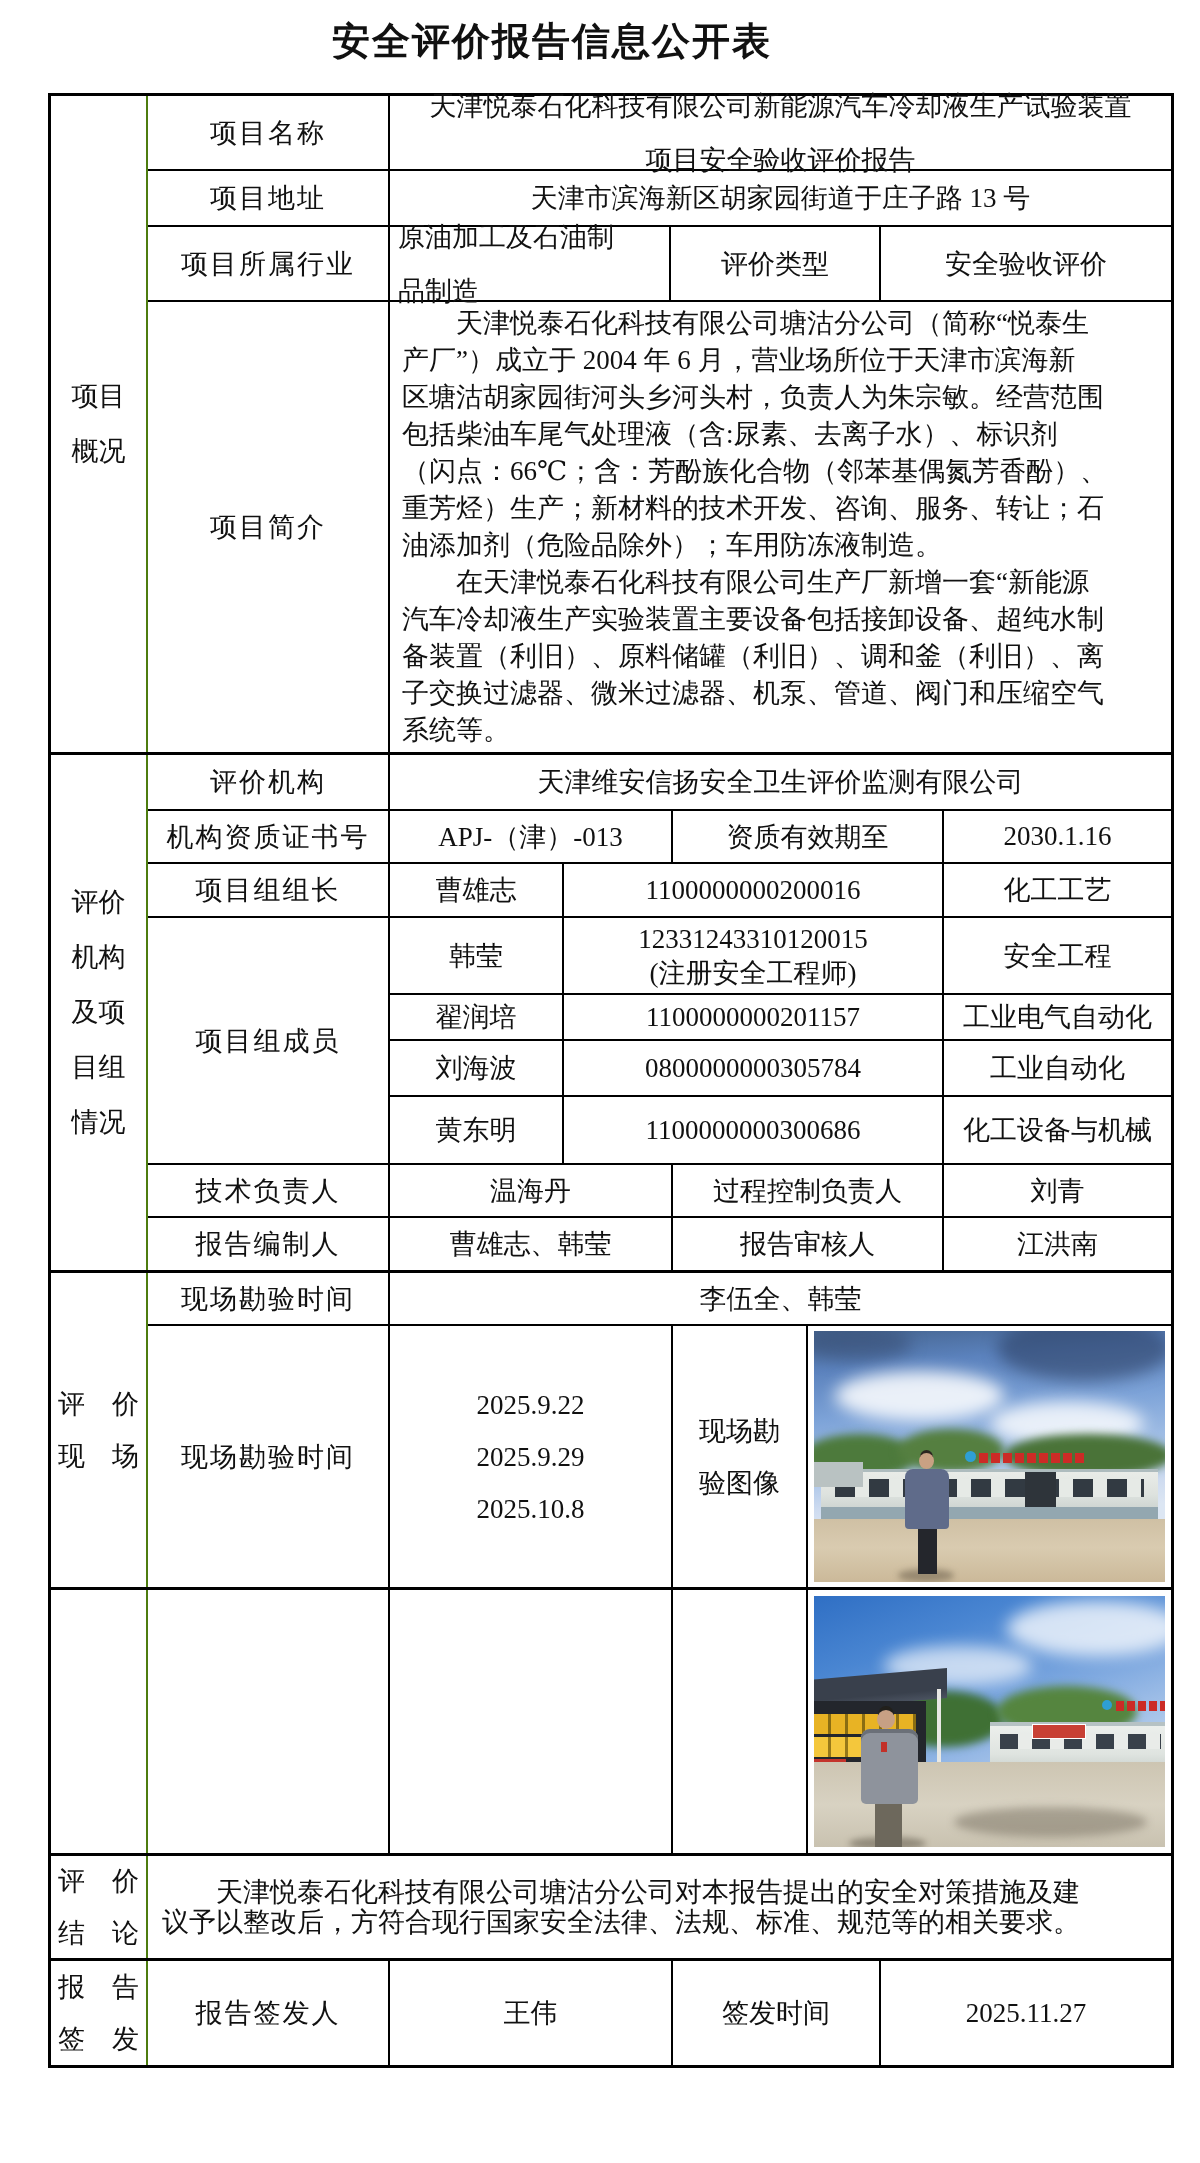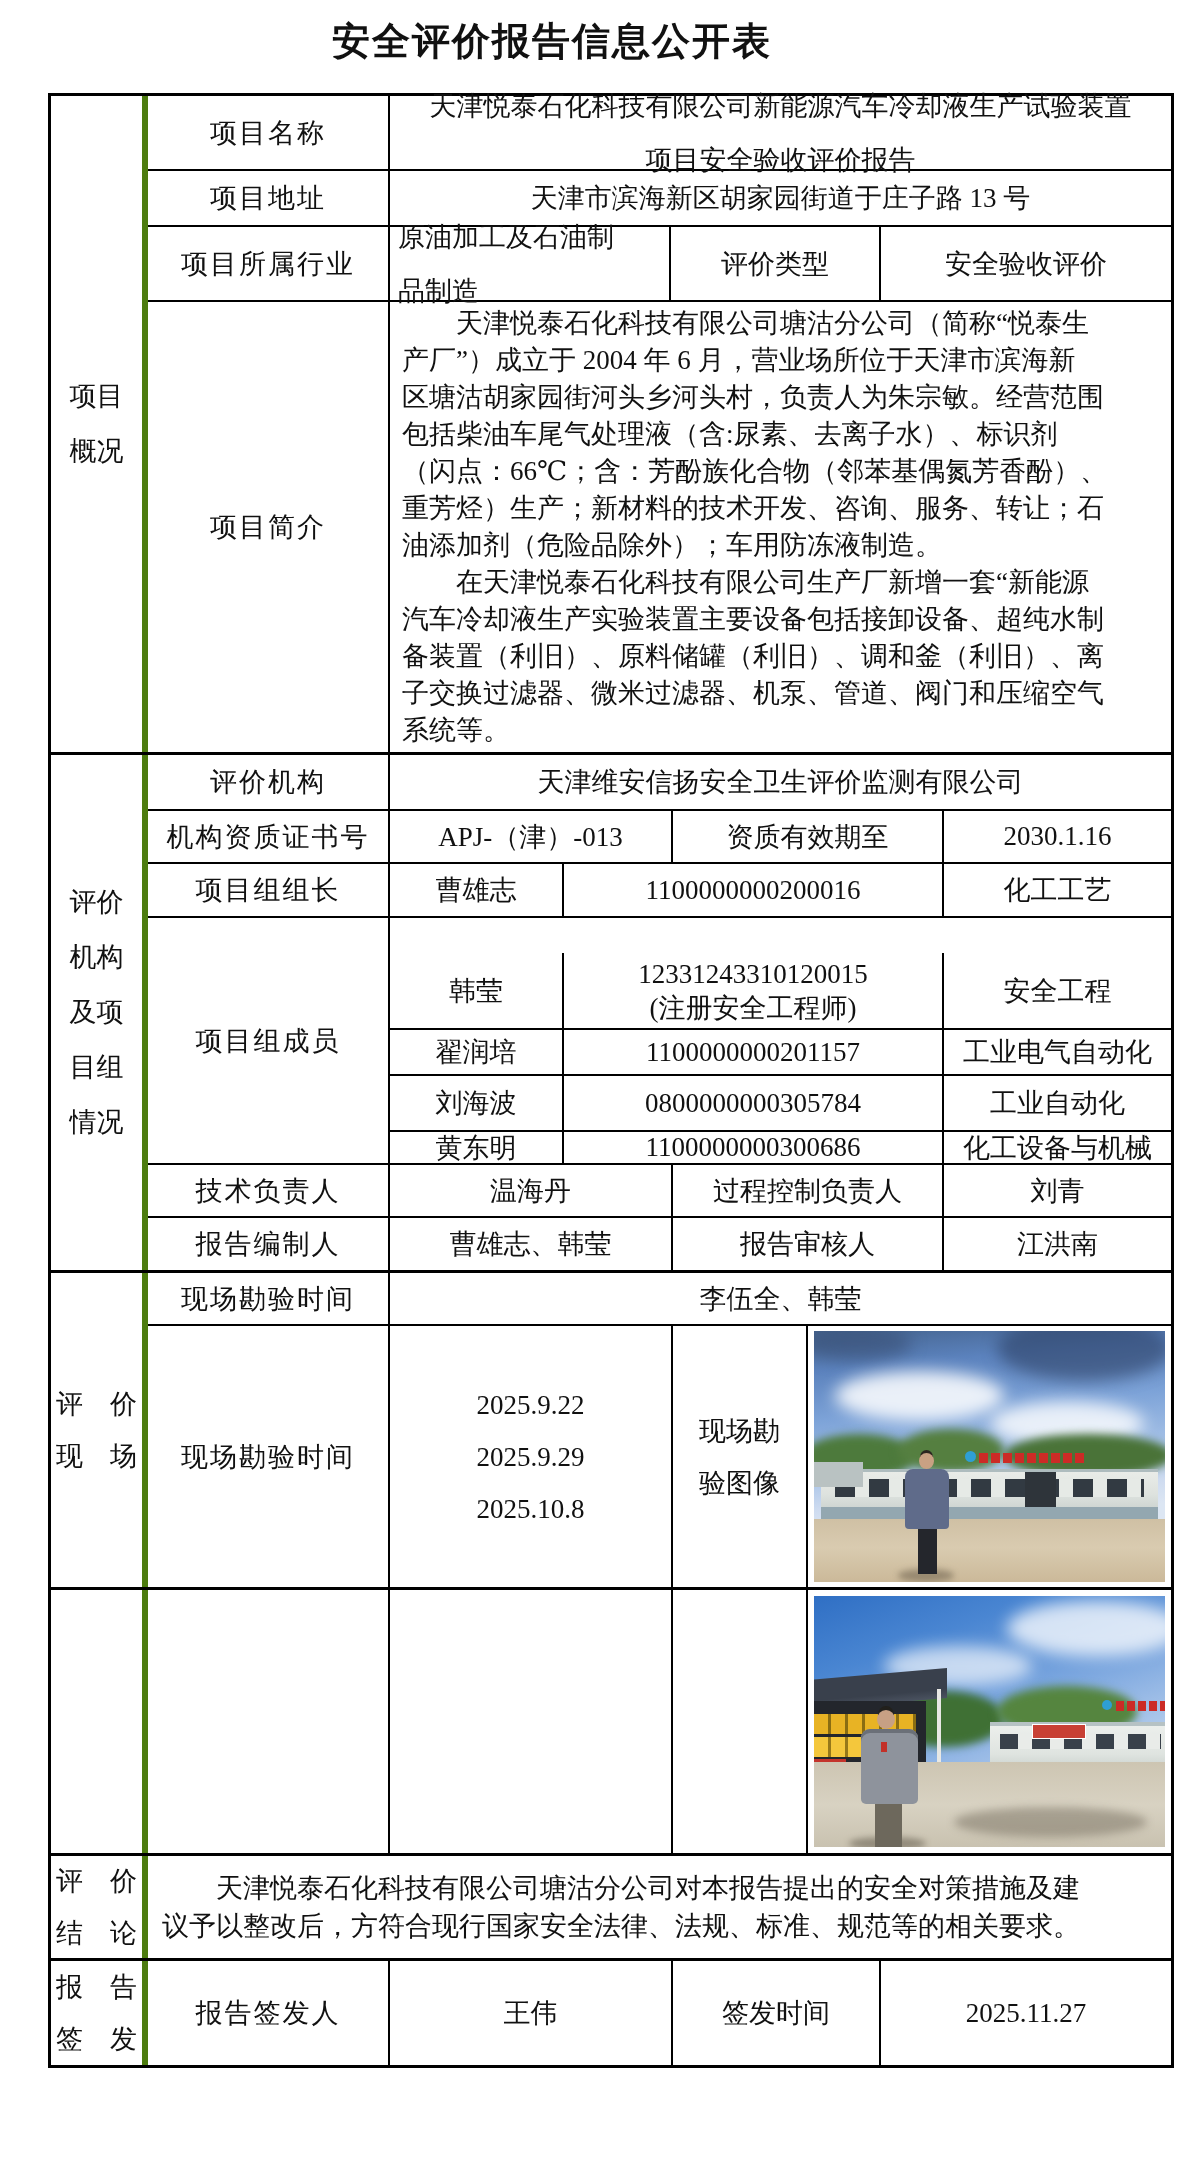--- a/index.html
+++ b/index.html
@@ -2,39 +2,39 @@
 <html><head>
 <meta charset="utf-8">
 <style>
   html,body{margin:0;padding:0;background:#ffffff;}
   body{width:1200px;min-height:2163px;font-family:"Liberation Serif","DejaVu Serif",serif;color:#111;}
   .page-title{width:1104px;margin:0;padding-top:16px;text-align:center;
     font-family:"Liberation Sans","DejaVu Sans",sans-serif;font-weight:bold;font-size:38px;letter-spacing:2px;}
   .tbl{width:1126px;margin:26px 0 0 48px;border:3px solid #000;box-sizing:border-box;background:#fff;}
   .sec{display:flex;border-bottom:3px solid #000;align-items:stretch;}
   .sec.last{border-bottom:none;}
-  .side{flex:0 0 97px;border-right:6px solid #4d7c0f;display:flex;align-items:center;justify-content:center;
+  .side{flex:0 0 97px;border-right:2px solid #4d7c0f;display:flex;align-items:center;justify-content:center;
     text-align:center;white-space:pre-line;font-size:27px;line-height:55px;box-sizing:border-box;}
   .side.lh52{line-height:52px;}
   .grp{flex:1;display:flex;flex-direction:column;min-width:0;}
   .row{display:flex;border-bottom:2px solid #000;box-sizing:border-box;min-height:0;}
   .row:last-child{border-bottom:none;}
   .row.fill{flex:1;}
   .cell{display:flex;align-items:center;justify-content:center;text-align:center;
     border-right:2px solid #000;box-sizing:border-box;font-size:27px;padding:2px 8px;min-width:0;white-space:pre-line;}
   .cell:last-child{border-right:none;}
   .flex1{flex:1;}
   .lab{flex:0 0 242px;letter-spacing:2px;}
   .w174{flex:0 0 174px;} .w380{flex:0 0 380px;} .w281{flex:0 0 281px;} .w210{flex:0 0 210px;}
   .w283{flex:0 0 283px;} .w271{flex:0 0 271px;} .w135{flex:0 0 135px;} .w208{flex:0 0 208px;}
   .leftalign{justify-content:flex-start;text-align:left;}
   .topalign{align-items:flex-start;}
   .intro{line-height:37px;padding:3px 12px 0 12px;}
   .lh34{line-height:34px;} .lh38{line-height:54px;} .lh52{line-height:52px;}
-  .concl{line-height:38px;padding:0 14px;}
+  .concl{line-height:30px;padding:0 14px;}
   .photocell{padding:4px 6px;background:#fff;}
   .photo{position:relative;width:351px;height:251px;overflow:hidden;background:#9db9e4;}
   .photo div{position:absolute;}
   .blur8{filter:blur(8px);border-radius:50%;}
   .blur4{filter:blur(4px);border-radius:50%;}
   .blur3{filter:blur(3px);border-radius:50%;}
 </style>
 </head>
 <body>
 
@@ -99,21 +99,21 @@
       </div>
       <div class="row" style="height:54px;">
         <div class="cell lab">项目组组长</div>
         <div class="cell w174">曹雄志</div>
         <div class="cell w380">1100000000200016</div>
         <div class="cell flex1">化工工艺</div>
       </div>
       <div class="row" style="height:247px;">
         <div class="cell lab">项目组成员</div>
         <div class="grp">
-          <div class="row" style="height:77px;margin-top:35px;">
+          <div class="row" style="height:77px;">
             <div class="cell w174">韩莹</div>
             <div class="cell w380 lh34">12331243310120015
 (注册安全工程师)</div>
             <div class="cell flex1">安全工程</div>
           </div>
           <div class="row" style="height:46px;">
             <div class="cell w174">翟润培</div>
             <div class="cell w380">1100000000201157</div>
             <div class="cell flex1">工业电气自动化</div>
           </div>

